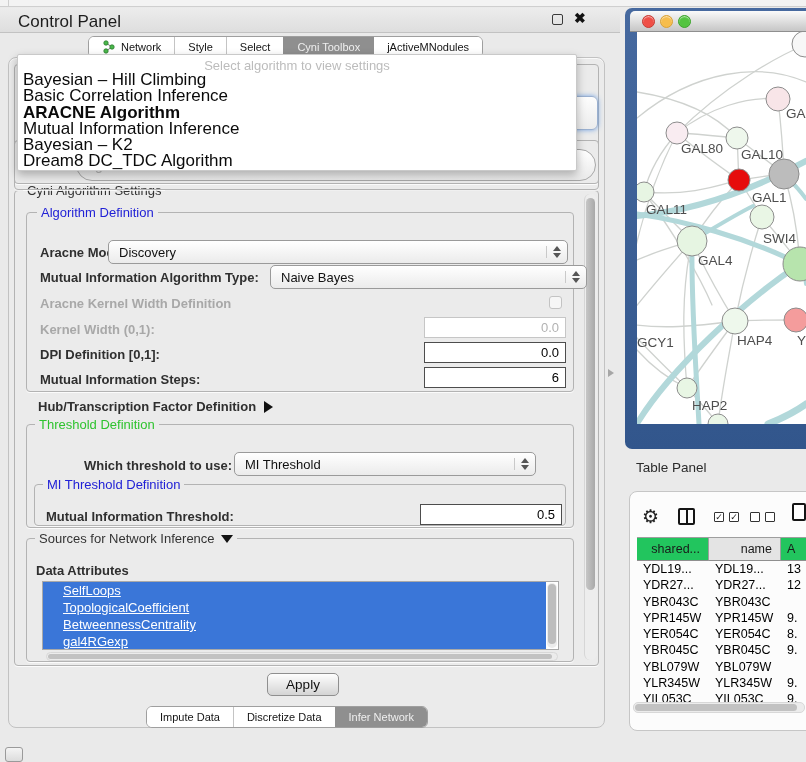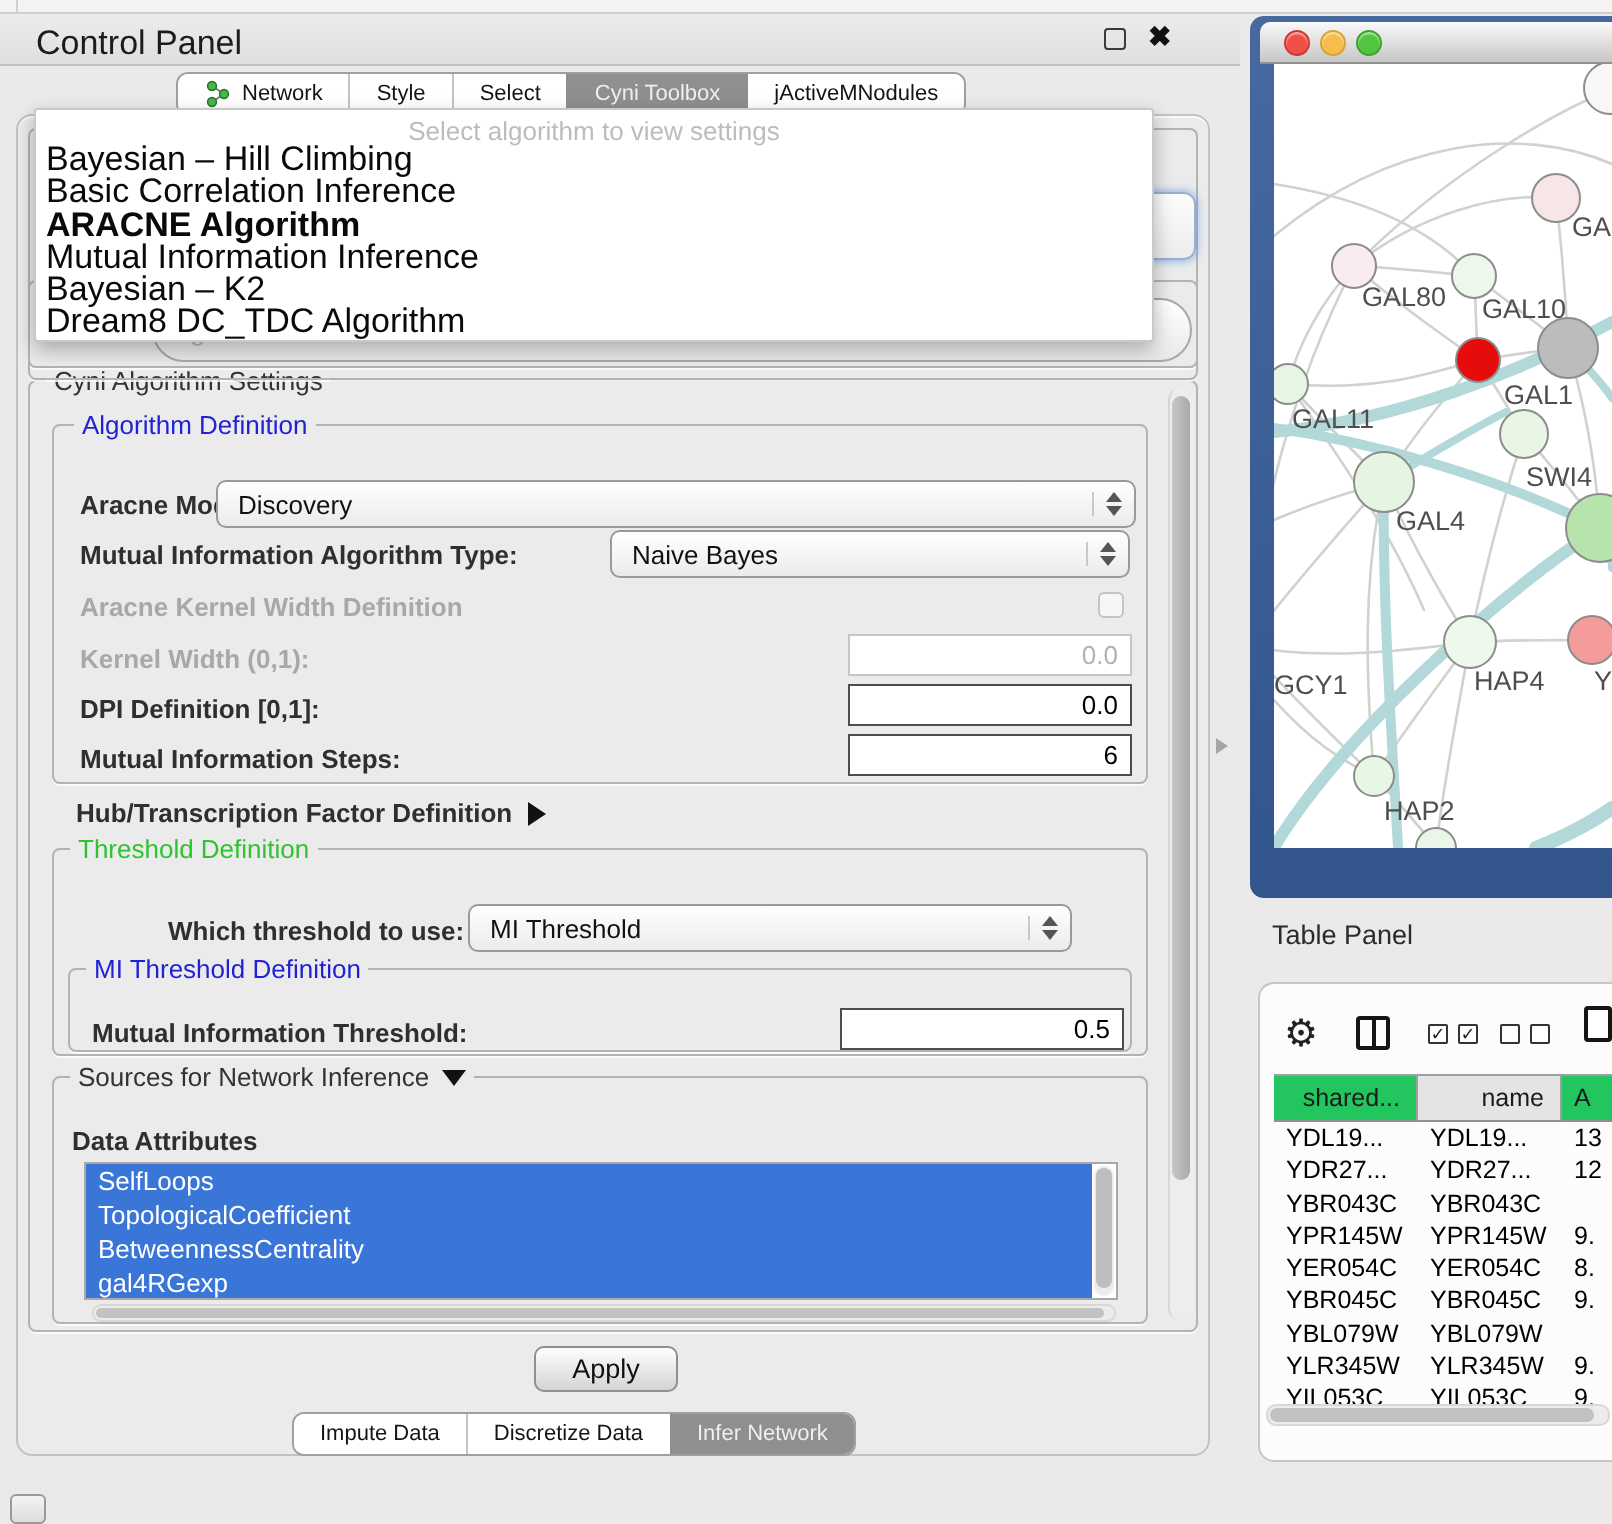--- a/index.html
+++ b/index.html
@@ -47,21 +47,21 @@
   .checkbox { position:absolute; width:13px; height:13px; border:1px solid #c3c3c3; border-radius:3px; background:#f6f6f6; }
 
   
   .popup { left:17px; top:54px; width:560px; height:117px; background:#fff; border:1px solid #c9c9c9; border-radius:2px; box-shadow:0 4px 10px rgba(0,0,0,.28); z-index:60; }
   .pop-placeholder { height:17px; text-align:center; font-size:13px; color:#bcbcbc; padding-top:3px; }
   .pop-item { height:16.3px; line-height:16.3px; padding-left:5px; font-size:17px; color:#0a0a0a; white-space:nowrap; }
   .pop-item.bold { font-weight:bold; }
 
   
   .attr-list { position:absolute; left:42px; top:581px; width:517px; height:69px; background:#fff; border:1px solid #a9a9a9; overflow:hidden; }
-  .attr-item { height:17px; line-height:17px; padding-left:6px; font-size:13px; width:calc(100% - 12px); color:#111; white-space:nowrap; }
+  .attr-item { height:17px; line-height:17px; padding-left:20px; font-size:13px; width:calc(100% - 12px); color:#111; white-space:nowrap;text-decoration:underline; }
   .attr-item.sel { background:#3a76d8; color:#fff; }
   .attr-vscroll { position:absolute; right:1px; top:1px; width:10px; height:65px; background:#ececec; border-radius:5px; }
   .attr-vthumb { position:absolute; left:1px; top:1px; width:8px; height:60px; background:#bdbdbd; border-radius:4px; }
 
   .hscroll { position:absolute; background:#ececec; border-radius:5px; border:1px solid #d8d8d8; }
   .hthumb { position:absolute; left:1px; top:1px; bottom:1px; background:#c2c2c2; border-radius:4px; }
 
   
   .set-scroll-track { left:584px; top:194px; width:13px; height:466px; background:#ededed; border-left:1px solid #d6d6d6; border-radius:6px; }
   .set-scroll-thumb { left:586px; top:198px; width:9px; height:392px; background:linear-gradient(90deg,#c6c6c6,#a9a9a9); border-radius:5px; }
@@ -176,21 +176,21 @@
   <span class="blabel" style="left:40px; top:245px;">Aracne Mode:</span>
   <div class="combo" style="left:108px; top:240px; width:460px; height:24px;">
     <span>Discovery</span>
     <span class="stepper">
         <i class="up"></i>
         <i class="dn"></i>
       </span>
   </div>
 
   <span class="blabel" style="left:40px; top:270px;">Mutual Information Algorithm Type:</span>
-  <div class="combo" style="left:270px; top:265px; width:260px; height:24px;margin-left:35px;">
+  <div class="combo" style="left:270px; top:265px; width:317px; height:24px;">
     <span>Naive Bayes</span>
     <span class="stepper">
         <i class="up"></i>
         <i class="dn"></i>
       </span>
   </div>
 
   <span class="blabel dis" style="left:40px; top:296px;">Aracne Kernel Width Definition</span>
   <span class="checkbox" style="left:549px; top:296px;"></span>
 

